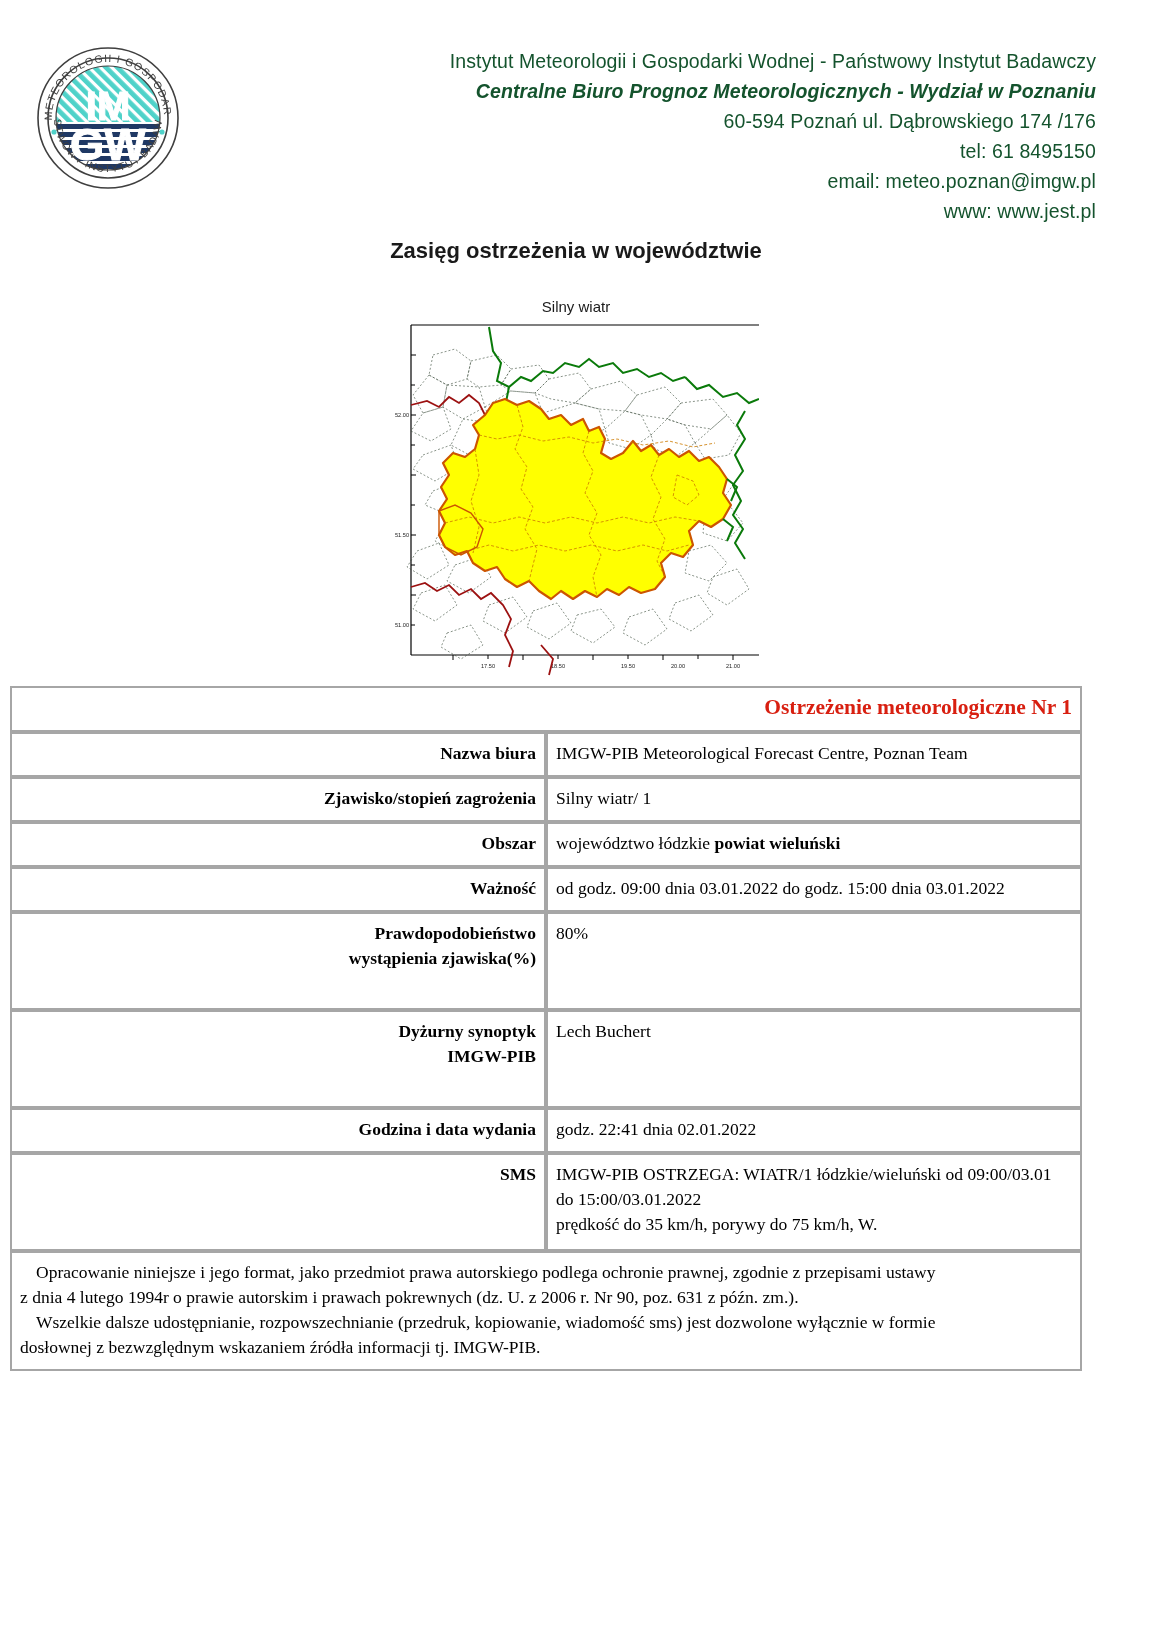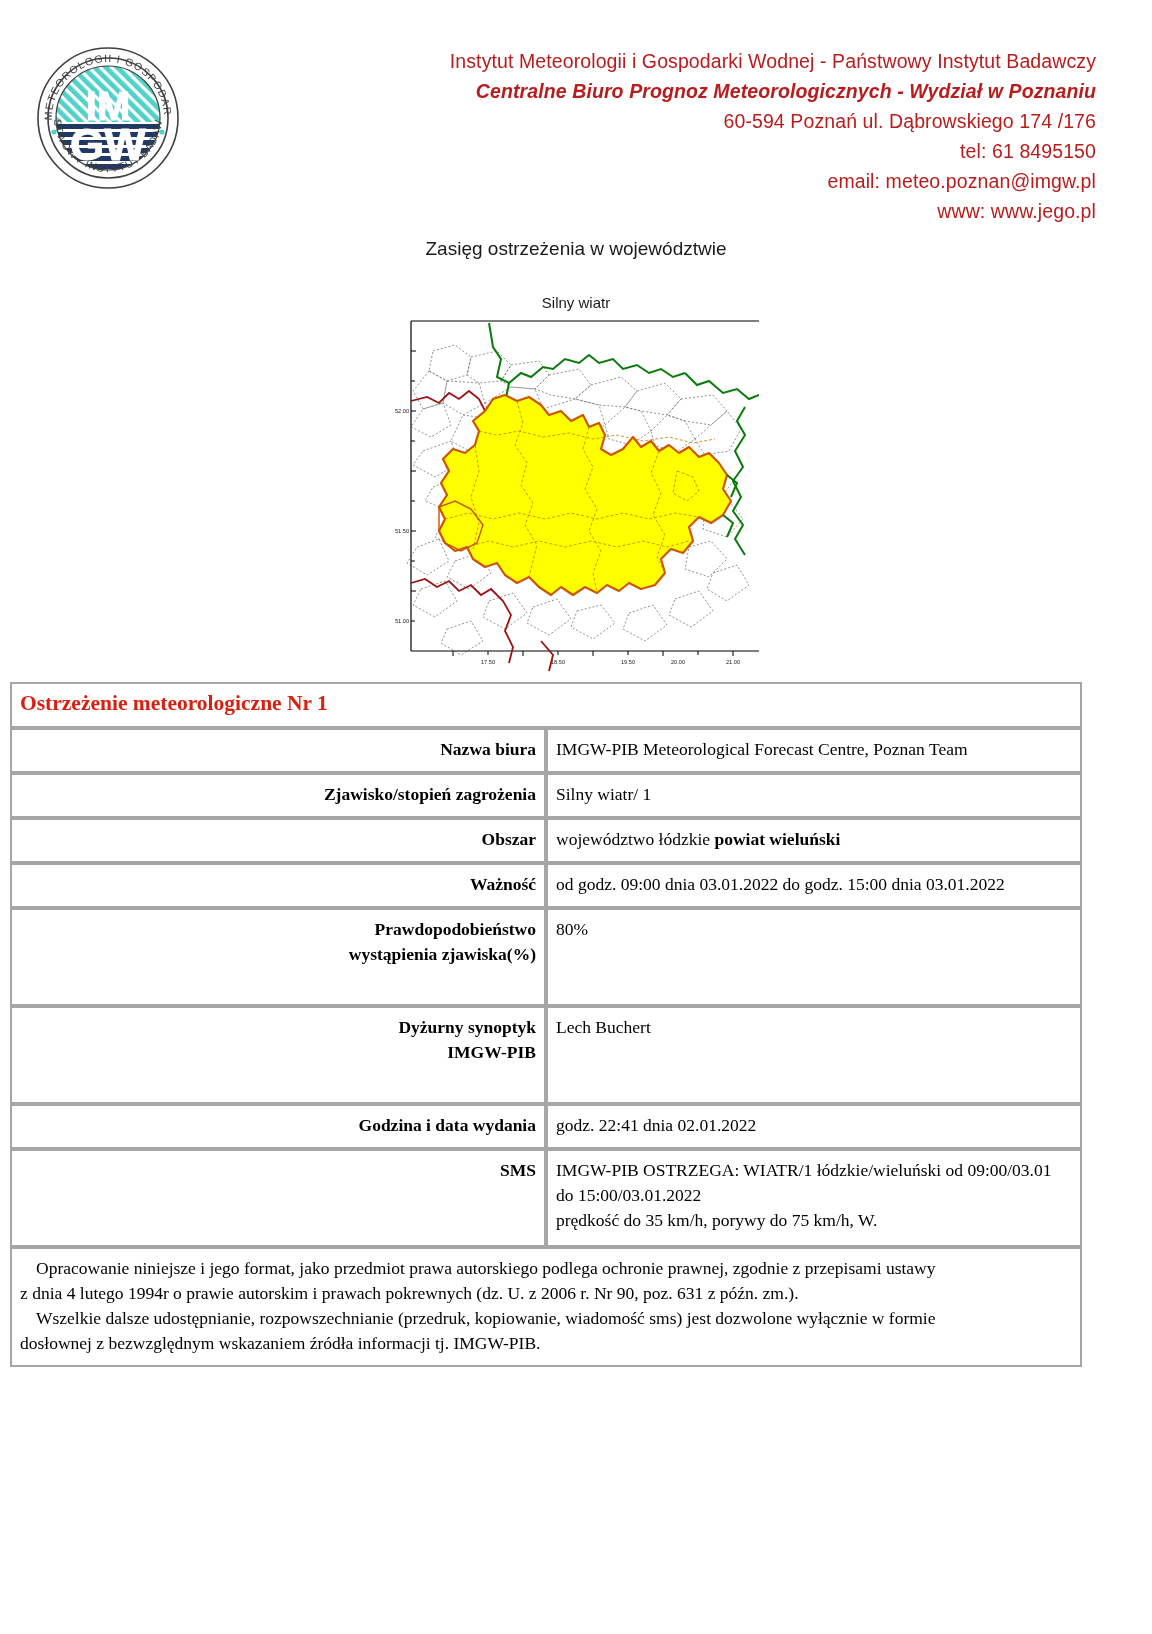--- a/index.html
+++ b/index.html
@@ -34,39 +34,40 @@
   }
   .logo {
     position: relative;
     width: 148px;
     height: 148px;
   }
   .header-text {
     flex: 1;
     text-align: right;
     font-family: "Liberation Sans", sans-serif;
-    color: #b91c1c;
+    color: #14532d;
     font-size: 19.5px;
     line-height: 30px;
     padding-top: 6px;
     letter-spacing: 0.1px;
   }
   .header-text .line1 { font-weight: 400; }
   .header-text .line2 { font-weight: bold; font-style: italic; }
 
   
   .map-section {
     text-align: center;
     margin-top: 48px;
   }
   .map-title {
     font-family: "Liberation Sans", sans-serif;
-    font-size: 19px;
+    font-size: 22px;
     color: #1a1a1a;
     margin-bottom: 34px;
+    font-weight: bold;
   }
   .map-subtitle {
     font-family: "Liberation Sans", sans-serif;
     font-size: 15px;
     color: #1a1a1a;
   }
   .map-box {
     width: 366px;
     height: 367px;
     margin: 0 auto;
@@ -93,21 +94,21 @@
     line-height: 25px;
     vertical-align: top;
     background: #fff;
   }
   td.label {
     width: 288px;
     font-weight: bold;
     text-align: right;
   }
   td.title-cell {
-    text-align: left;
+    text-align: right;
     padding: 11px 8px 13px 8px;
   }
   .warn-title {
     color: #d81f10;
     font-weight: bold;
     font-size: 21.5px;
   }
   .tall-2 { height: 78px; }
   .footer-cell {
     border: 2px solid #a6a6a6;
@@ -166,21 +167,21 @@
       </svg>
     </div>
   </div>
 
   <div class="header-text">
     <div class="line1">Instytut Meteorologii i Gospodarki Wodnej - Państwowy Instytut Badawczy</div>
     <div class="line2">Centralne Biuro Prognoz Meteorologicznych - Wydział w Poznaniu</div>
     <div>60-594 Poznań ul. Dąbrowskiego 174 /176</div>
     <div>tel: 61 8495150</div>
     <div>email: meteo.poznan@imgw.pl</div>
-    <div>www: www.jego.pl</div>
+    <div>www: www.jest.pl</div>
   </div>
 </div>
 
 <div class="map-section">
   <div class="map-title">Zasięg ostrzeżenia w województwie</div>
   <div class="map-subtitle">Silny wiatr</div>
 
   <div class="map-box">
     <svg class="map-svg" width="366" height="367" viewBox="0 0 366 367">
       <rect x="0" y="0" width="366" height="367" fill="#ffffff"></rect>

